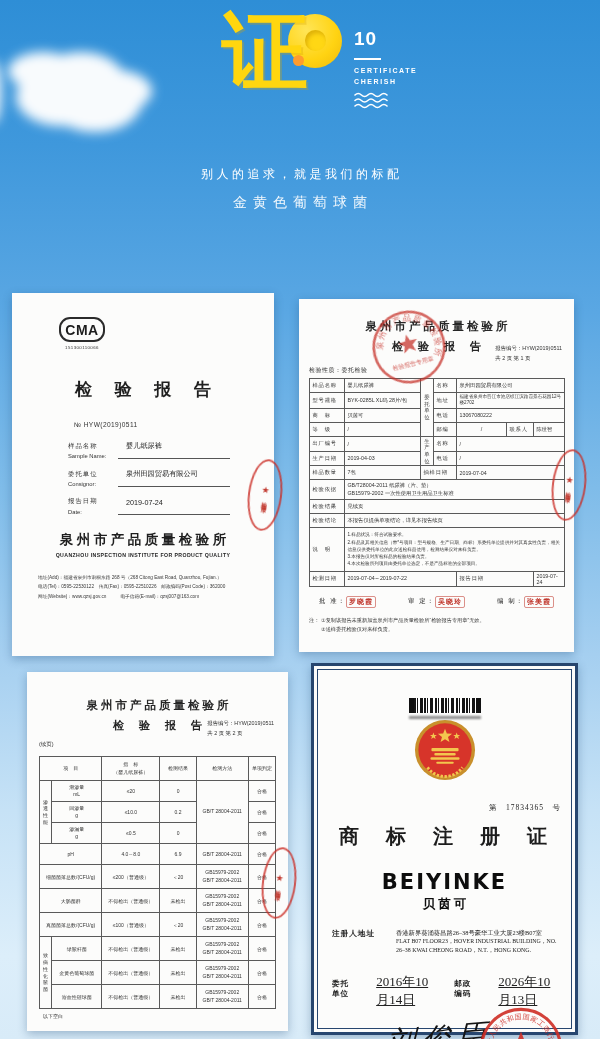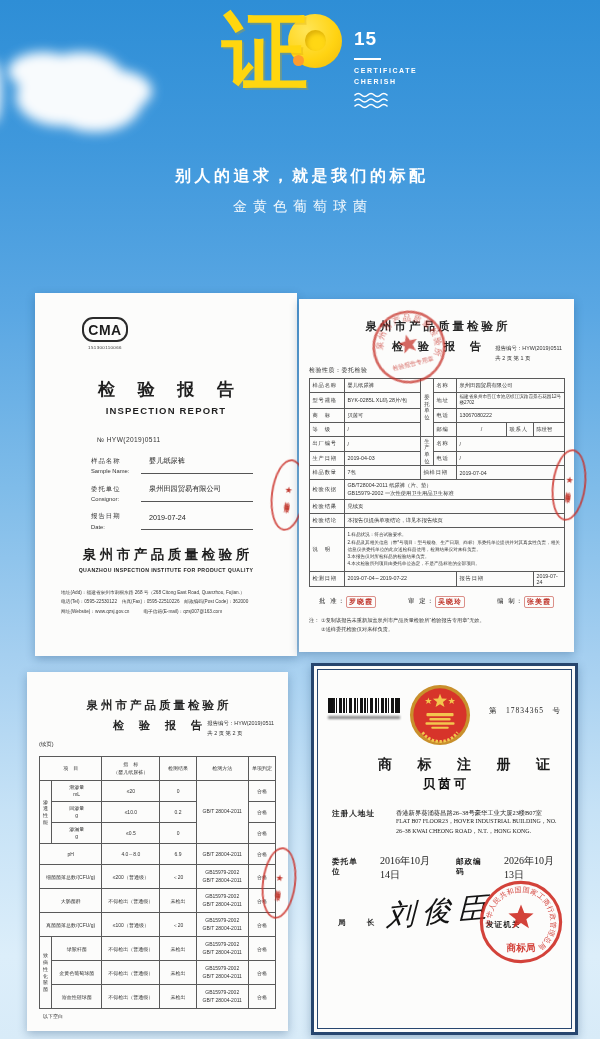--- a/index.html
+++ b/index.html
@@ -25,28 +25,28 @@
   .badge-char { position:absolute; left:0; top:2px; font-size:86px; line-height:1; font-weight:700; color:#ffd60f;
     text-shadow:2px 2px 0 rgba(216,164,0,.30); }
   .badge-num { position:absolute; left:132px; top:22px; color:#fff; font-size:19px; font-weight:bold; letter-spacing:1px; }
   .badge-line { position:absolute; left:132px; top:52px; width:27px; height:2px; background:#fff; }
   .badge-cap { position:absolute; left:132px; top:60px; color:#fff; font-size:7px; font-weight:bold; letter-spacing:1.6px; line-height:1.55; }
   .badge-waves { position:absolute; left:132px; top:86px; }
 
   
   .hero { position:absolute; left:0; right:0; top:146px; text-align:center; color:#fff; }
   .hero-title { font-size:42px; font-weight:600; letter-spacing:13px; text-indent:13px; }
-  .hero-sub { margin-top:20px; font-size:16px; letter-spacing:3.5px; text-indent:3.5px; font-weight:700; }
+  .hero-sub { margin-top:20px; font-size:12px; letter-spacing:3.5px; text-indent:3.5px; font-weight:400; }
   .hero-tag { margin-top:11px; font-size:14px; letter-spacing:6px; text-indent:6px; color:rgba(255,255,255,.93); }
 
   
   .paper { position:absolute; background:#fcfcfb; box-shadow:0 3px 9px rgba(22,66,112,.32); color:#2d2d2d; }
 
   
-  .cert1 { left:35px; top:293px; width:262px; height:363px; }
+  .cert1 { left:12px; top:293px; width:262px; height:363px; }
   .cma-wrap { margin:24px 0 0 42px; width:56px; text-align:center; }
   .cma-box { margin:0 auto; width:46px; height:25px; border:2.2px solid #2b2b2b; border-radius:11px;
     display:flex; align-items:center; justify-content:center; font-weight:bold; font-size:14px; letter-spacing:.5px; color:#1d1d1d; }
   .cma-num { margin-top:3px; font-size:4.4px; letter-spacing:.4px; color:#333; }
   .c1-title { margin-top:28px; text-align:center; }
   .c1-title-cn { font-size:17px; font-weight:bold; letter-spacing:9px; text-indent:9px; color:#1f1f1f; }
   .c1-title-en { margin-top:4px; font-size:9.5px; font-weight:bold; letter-spacing:1.2px; color:#1f1f1f; }
   .c1-no { margin:20px 0 0 62px; font-size:6.6px; color:#333; letter-spacing:.4px; }
   .c1-fields { margin:13px 44px 0 56px; }
   .c1-field { display:flex; align-items:flex-end; margin-bottom:10px; }
@@ -100,57 +100,57 @@
   .t3 .pre { white-space:pre-line; line-height:1.45; }
   .t3 .grp { word-break:break-all; line-height:1.35; padding:1px 2px; }
   .t3 td { height:21px; }
   .t3 .tall td { height:24px; }
   .c3-below { margin:4px 0 0 4px; font-size:5px; color:#333; }
 
   
   .cert4 { left:311px; top:663px; width:267px; height:372px; border:3px solid #27466f; padding:14px 14px 0 14px;
     font-family:"Liberation Serif","DejaVu Serif",serif; }
   .cert4::before { content:""; position:absolute; inset:3px; border:1px solid #27466f; pointer-events:none; }
-  .c4-row1 { display:flex; align-items:flex-start; margin-top:4px; position:relative; }
+  .c4-row1 { display:flex; align-items:center; margin-top:4px; position:relative;flex-direction:column; }
   .barcode { width:72px; height:15px; background:repeating-linear-gradient(90deg,#161616 0 2px,#fff 2px 3px,#161616 3px 4px,#fff 4px 6px,#161616 6px 9px,#fff 9px 10.5px);
     border-left:5px solid #111; border-right:5px solid #111; margin-top:14px; }
   .bc-cap { width:72px; height:3px; margin-top:2.5px; background:#8a8a8a; filter:blur(.8px); }
   .emblem { margin:0 auto; }
   .c4-regno { margin-left:auto; margin-top:22px; font-size:7.5px; letter-spacing:1px; color:#222; }
-  .c4-title { margin-top:10px; text-align:right; font-size:14px; font-weight:bold; letter-spacing:11px; text-indent:11px; color:#1c1c1c; }
+  .c4-title { margin-top:10px; text-align:left; font-size:20px; font-weight:bold; letter-spacing:11px; text-indent:11px; color:#1c1c1c; }
   .c4-brand { margin-top:20px; text-align:center; font-family:"DejaVu Sans",sans-serif; font-weight:bold; font-size:21px; letter-spacing:2px; color:#0d0d0d; }
   .c4-brandcn { margin-top:2px; text-align:center; font-size:12.5px; font-weight:bold; letter-spacing:3px; text-indent:3px; color:#0d0d0d; font-family:"DejaVu Sans",sans-serif; }
   .c4-field { display:flex; margin-top:15px; padding:0 4px; }
   .c4-flab { width:64px; font-weight:bold; font-size:7.6px; letter-spacing:1px; color:#1c1c1c; padding-top:1px; }
   .c4-fval { flex:1; color:#222; }
   .c4-fval .cnl { font-size:6.3px; line-height:1.5; }
   .c4-fval .enl { font-size:5.9px; line-height:1.55; white-space:pre-line; }
   .c4-dates { display:flex; margin-top:18px; padding:0 4px; align-items:baseline; }
   .c4-dates .lab { font-weight:bold; font-size:7.6px; letter-spacing:1px; color:#1c1c1c; }
-  .c4-dates .val { font-size:10px; margin-left:22px; color:#222; }
+  .c4-dates .val { font-size:13px; margin-left:22px; color:#222;text-decoration:underline; }
   .c4-dates .sp { width:30px; }
   .c4-bottom { position:relative; margin-top:12px; height:66px; }
   .c4-director { position:absolute; left:10px; top:24px; font-weight:bold; font-size:7.6px; letter-spacing:2px; color:#1c1c1c; }
   .c4-sign { position:absolute; left:58px; top:-2px; font-family:"DejaVu Serif","Liberation Serif",serif; font-style:italic;
     font-size:29px; letter-spacing:7px; color:#141414; transform:rotate(-5deg) skewX(-6deg); }
   .c4-issuer { position:absolute; left:158px; top:26px; font-weight:bold; font-size:7.6px; letter-spacing:1px; color:#1c1c1c; }
   .tmstamp { position:absolute; right:-4px; top:-16px; width:88px; height:88px; opacity:.9; }
 </style>
 </head>
 <body>
 
 <div id="canvas">
 
   <div class="cloud cloud-a"></div>
   <div class="cloud cloud-b"></div>
 
   <div class="badge">
     <div class="badge-donut"></div>
     <div class="badge-char">证</div>
-    <div class="badge-num">15</div>
+    <div class="badge-num">10</div>
     <div class="badge-line"></div>
     <div class="badge-cap">
       <div>CERTIFICATE</div>
       <div>CHERISH</div>
     </div>
     <svg class="badge-waves" width="38" height="18" viewBox="0 0 38 18">
       <path d="M1 3 q3.2 -3 6.4 0 t6.4 0 t6.4 0 t6.4 0 t6.4 0" fill="none" stroke="#fff" stroke-width="1.6" stroke-linecap="round"></path>
       <path d="M1 8.5 q3.2 -3 6.4 0 t6.4 0 t6.4 0 t6.4 0 t6.4 0" fill="none" stroke="#fff" stroke-width="1.6" stroke-linecap="round"></path>
       <path d="M1 14 q3.2 -3 6.4 0 t6.4 0 t6.4 0 t6.4 0 t6.4 0" fill="none" stroke="#fff" stroke-width="1.6" stroke-linecap="round"></path>
     </svg>
@@ -161,21 +161,20 @@
     <div class="hero-tag">金黄色葡萄球菌</div>
   </div>
 
   <div class="paper cert1">
     <div class="cma-wrap">
       <div class="cma-box">CMA</div>
       <div class="cma-num">151300110066</div>
     </div>
     <div class="c1-title">
       <div class="c1-title-cn">检 验 报 告</div>
-      <div class="c1-title-en">INSPECTION REPORT</div>
     </div>
     <div class="c1-no">№  HYW(2019)0511</div>
     <div class="c1-fields">
       <div class="c1-field">
         <div class="c1-lab">
           <div class="cn">样品名称</div>
           <div class="en">Sample Name:</div>
         </div>
         <div class="c1-val">婴儿纸尿裤</div>
       </div>
@@ -468,20 +467,21 @@
         <path d="M44 14 l1 2.4 2.6 .1 -2 1.6 .7 2.5 -2.3 -1.4 -2.2 1.4 .7 -2.5 -2 -1.6 2.6 -.1 Z" fill="#f3c64e"></path>
         <rect x="18" y="30" width="28" height="3.2" rx="1" fill="#f3c64e"></rect>
         <rect x="21" y="35" width="22" height="2.6" rx="1" fill="#f3c64e"></rect>
         <rect x="17" y="39.5" width="30" height="2.6" rx="1" fill="#f3c64e"></rect>
         <rect x="23" y="44" width="18" height="2.2" rx="1" fill="#f3c64e"></rect>
         <path d="M14 50 a22 22 0 0 0 36 0" fill="none" stroke="#f3c64e" stroke-width="3" stroke-dasharray="2.5 1.6"></path>
       </svg>
       <div class="c4-regno">第　17834365　号</div>
     </div>
     <div class="c4-title">商 标 注 册 证</div>
+    <div class="c4-brand">BEIYINKE</div>
     <div class="c4-brandcn">贝茵可</div>
     <div class="c4-field">
       <div class="c4-flab">注册人地址</div>
       <div class="c4-fval">
         <div class="cnl">香港新界葵涌葵昌路26–38号豪华工业大厦23楼B07室</div>
         <div class="enl">FLAT B07 FLOOR23，HOVER INDUSTRIAL BUILDING，NO.
 26–38 KWAI CHEONG ROAD，N.T.，HONG KONG.</div>
       </div>
     </div>
     <div class="c4-dates">

